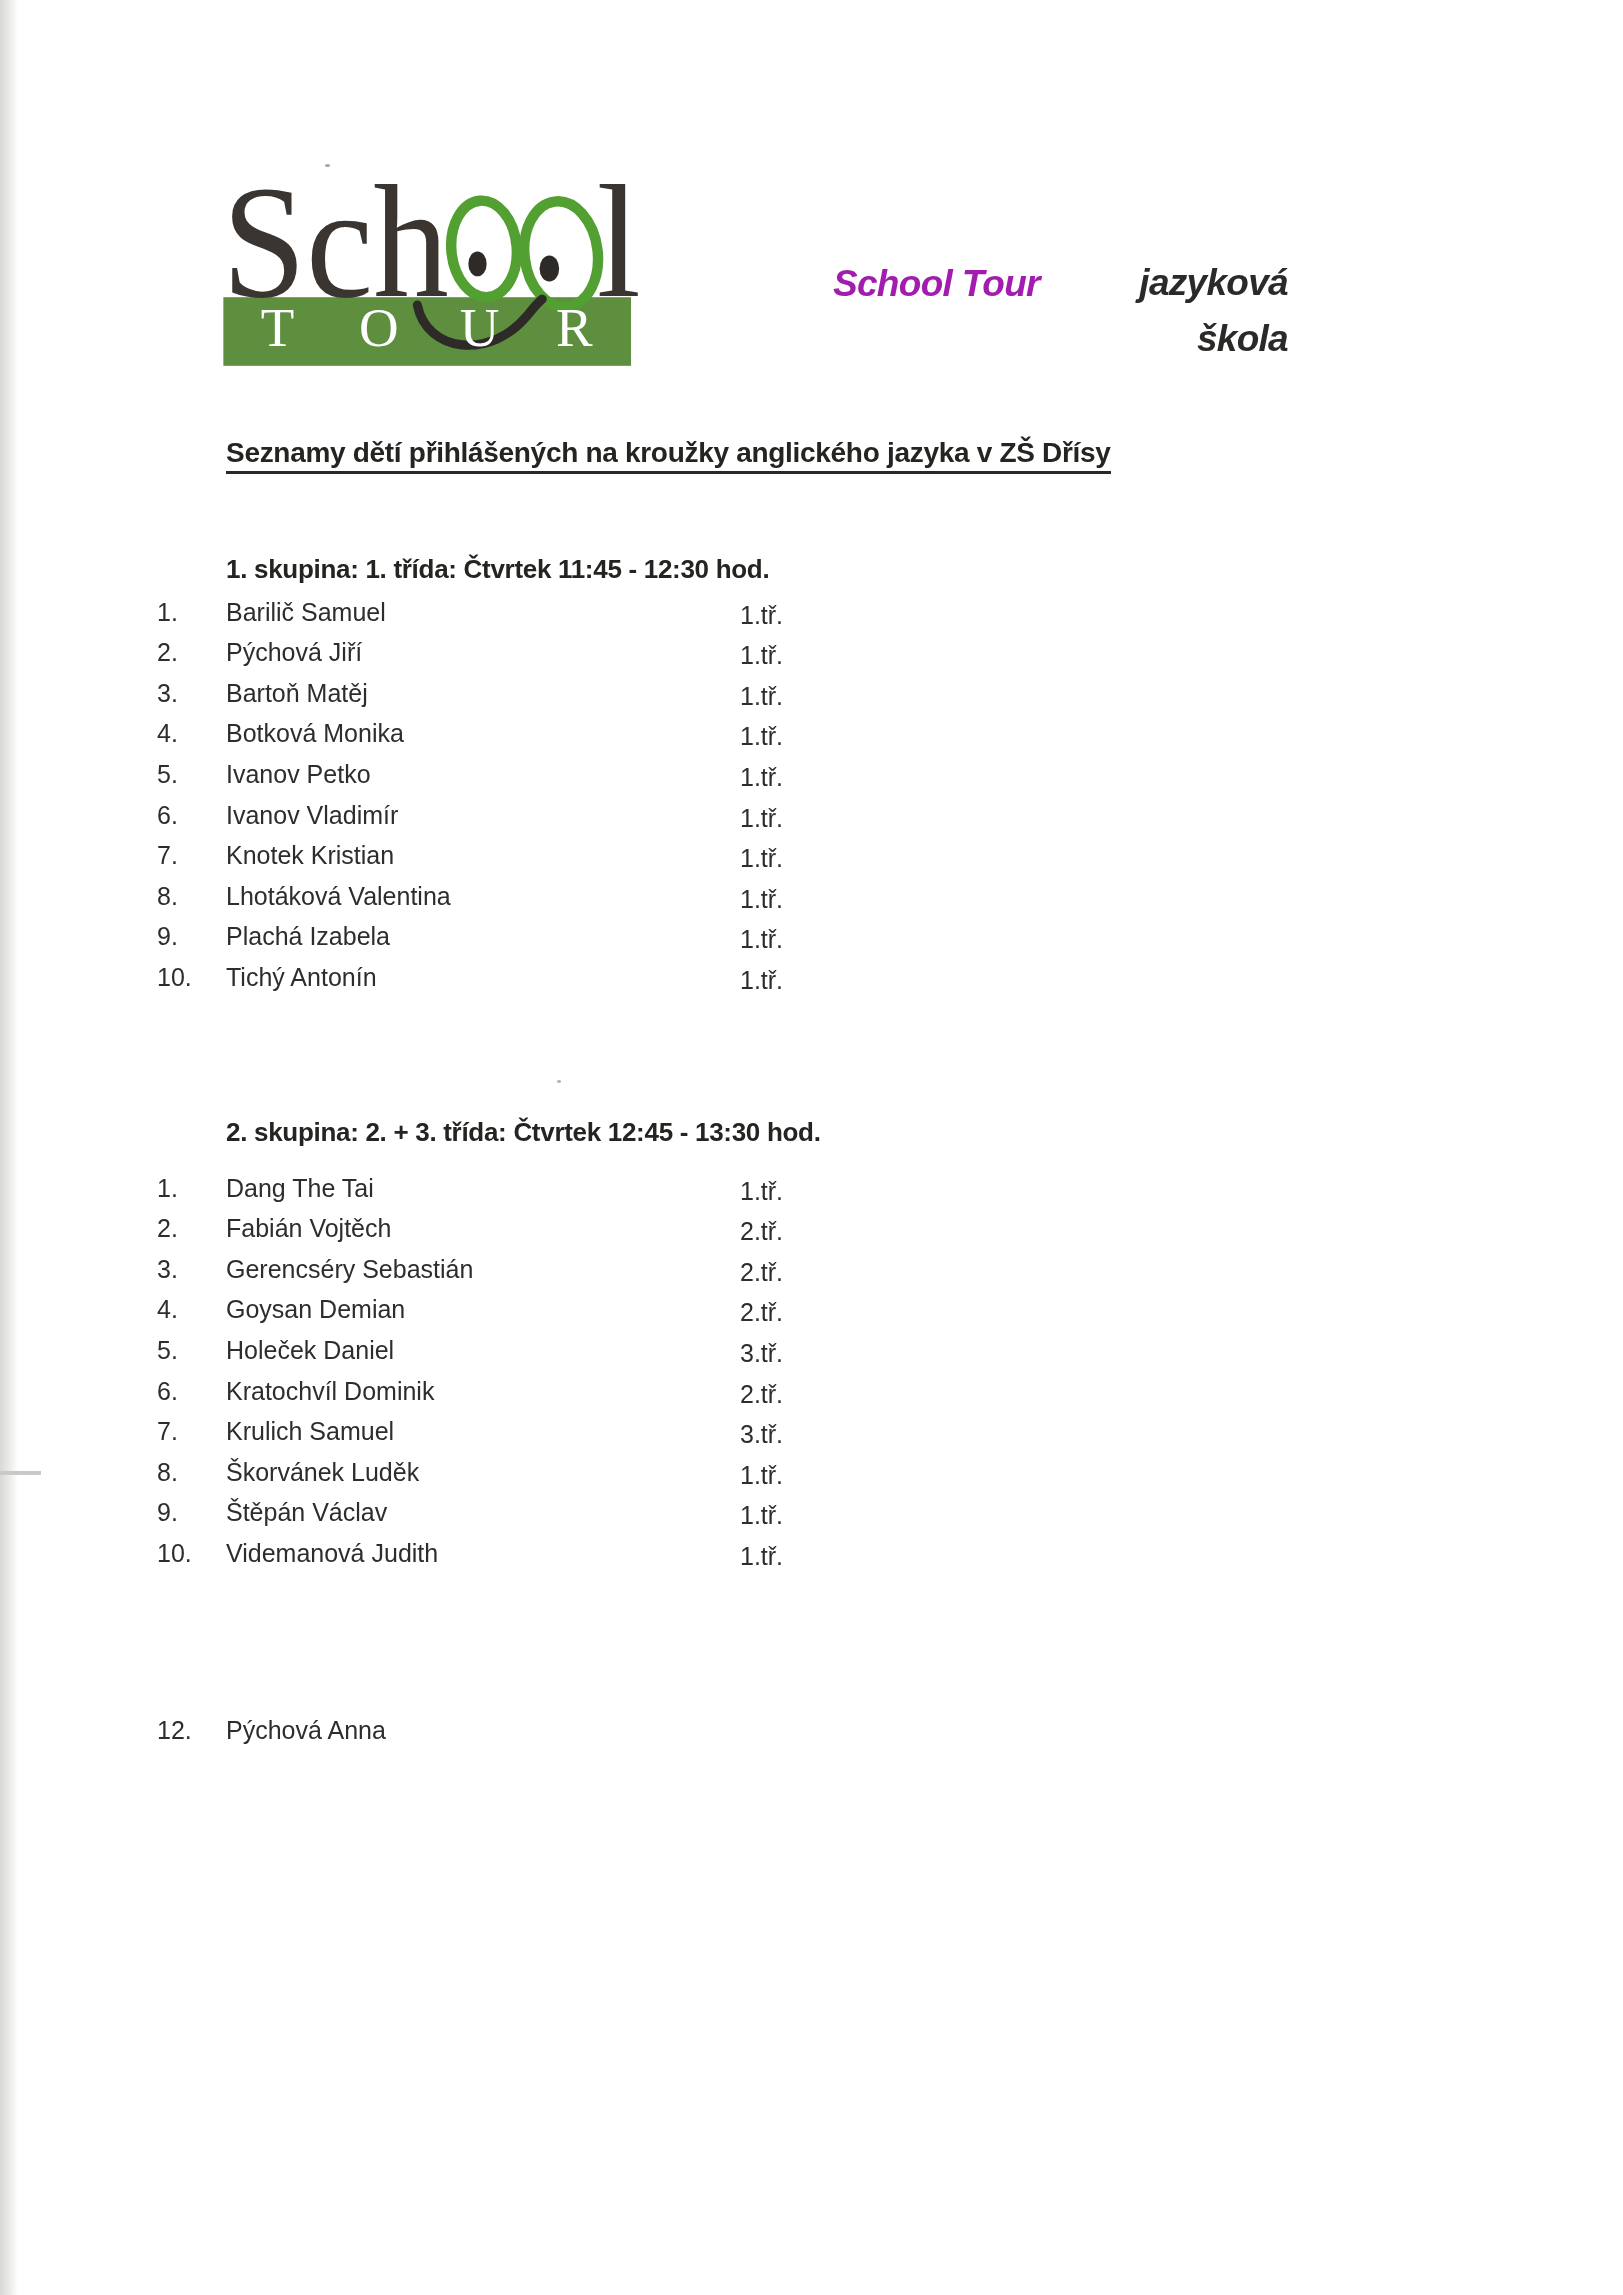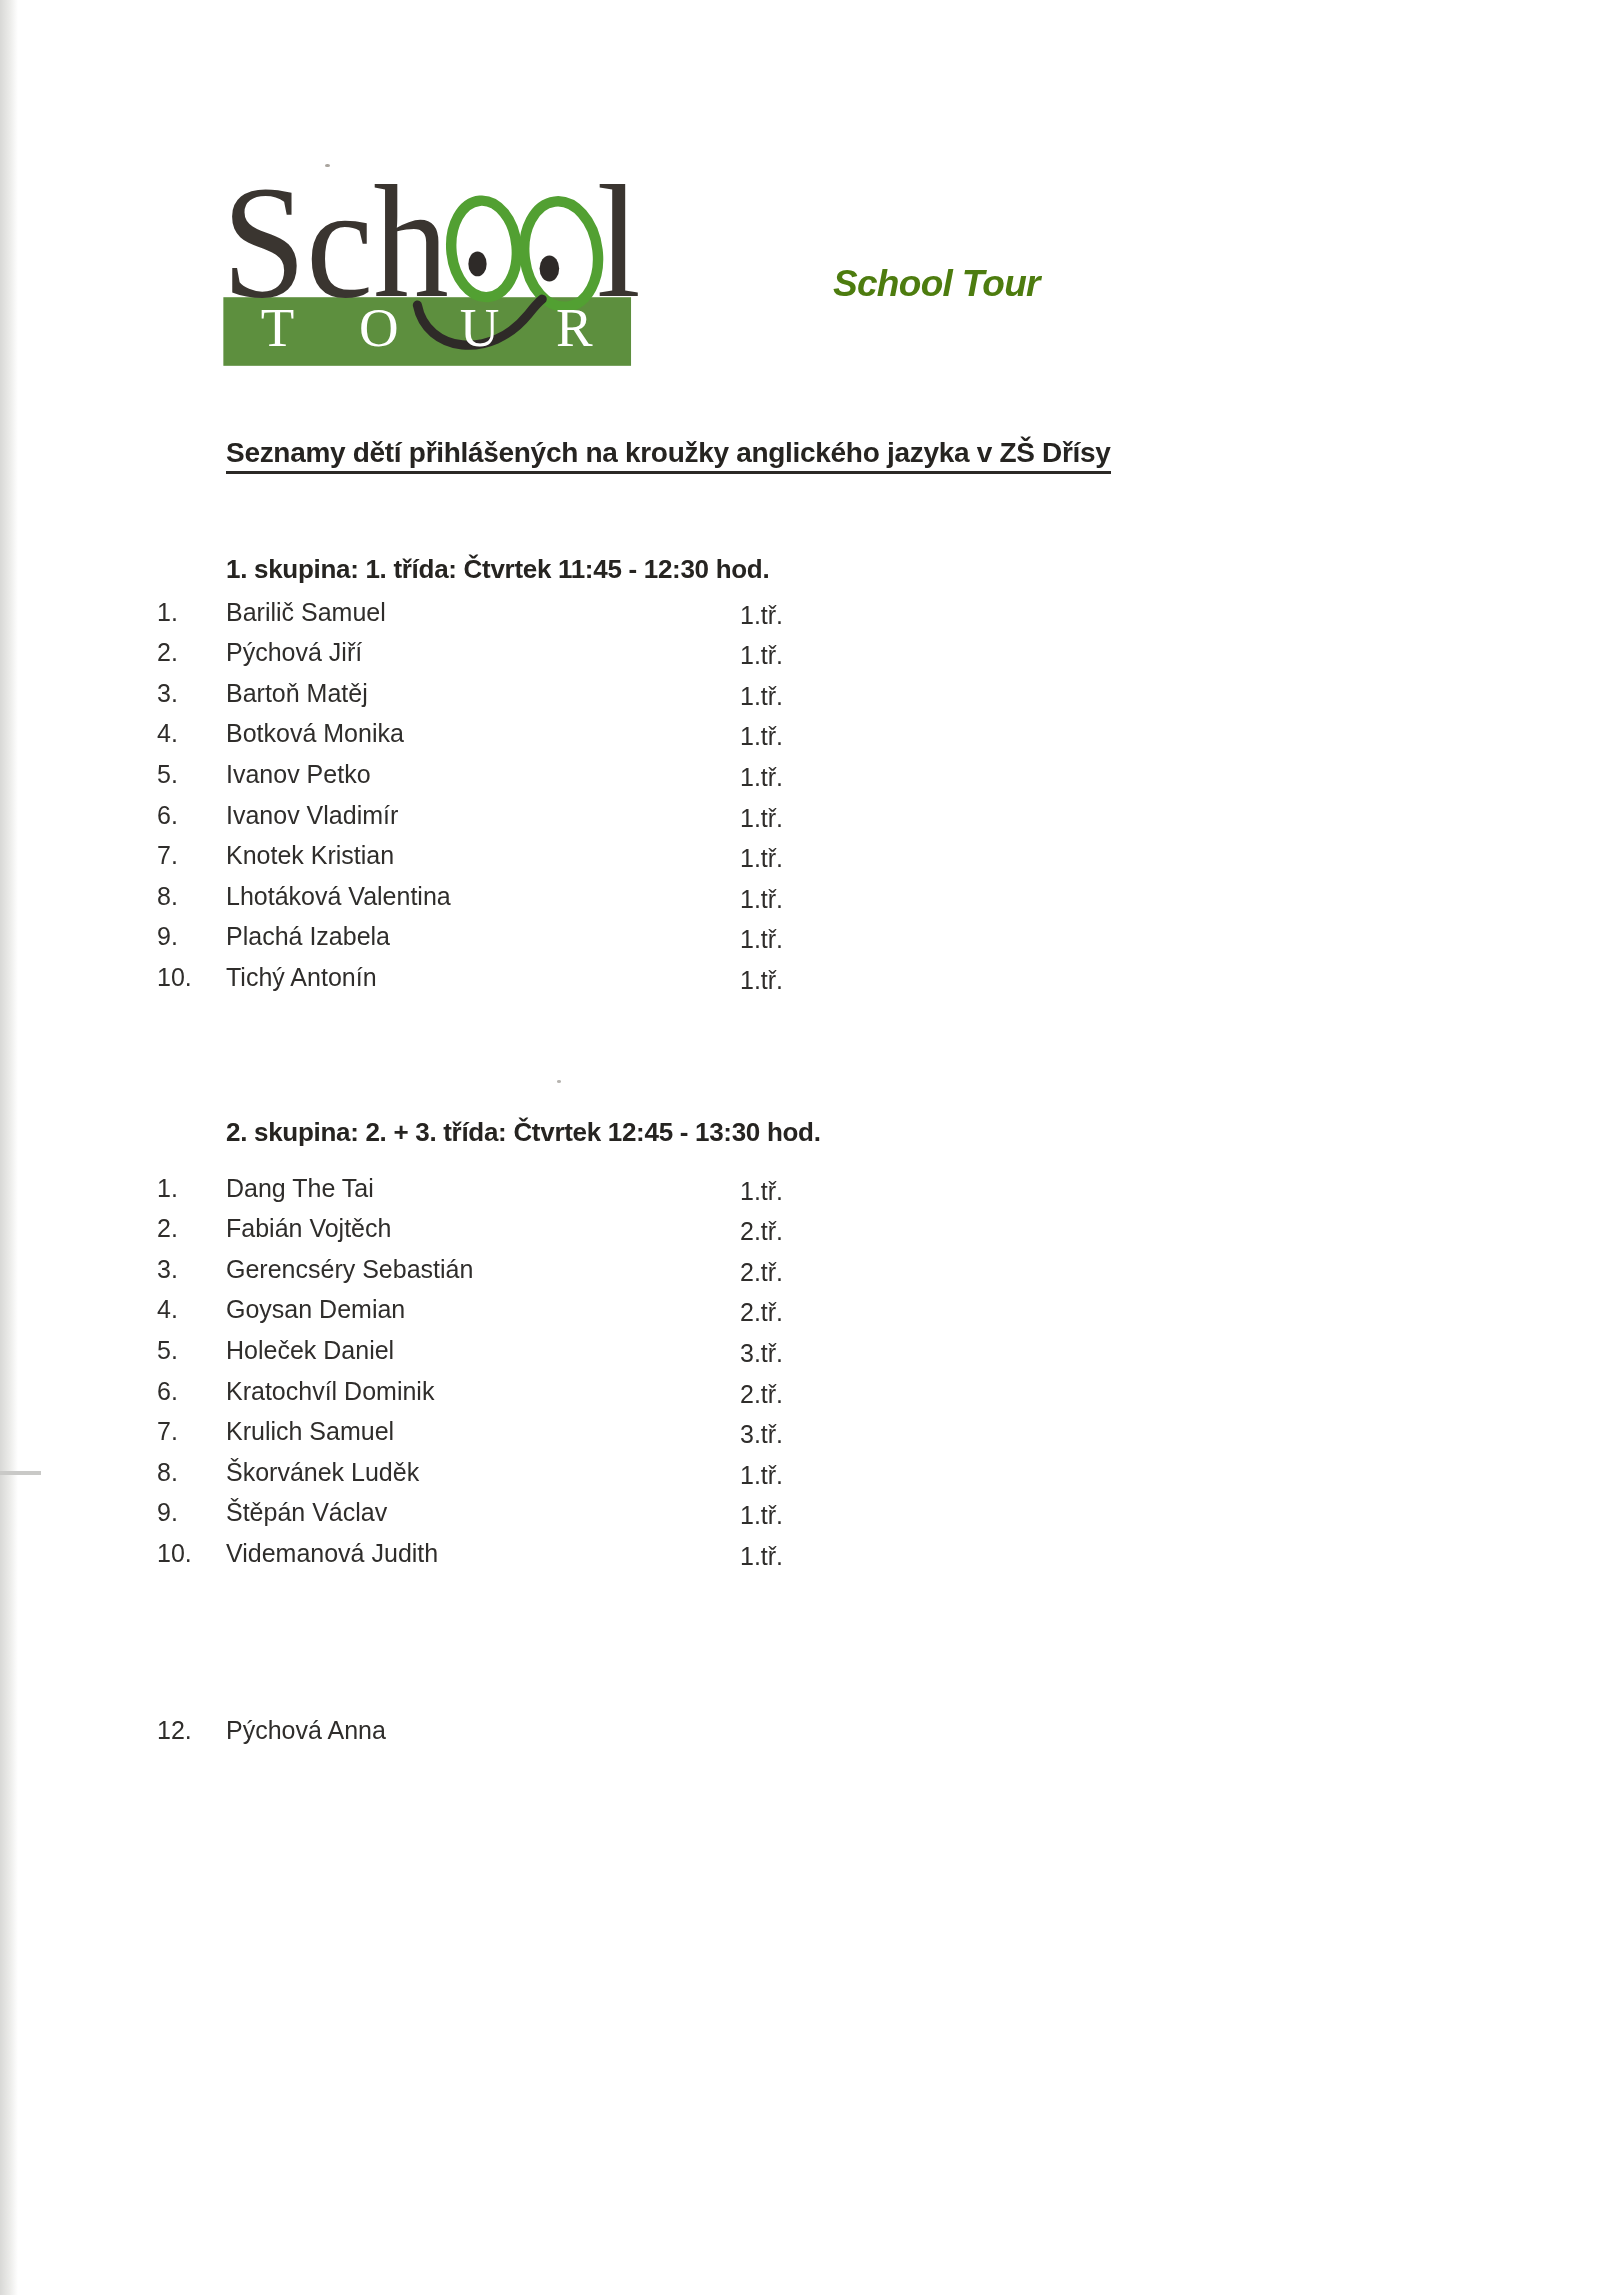--- a/index.html
+++ b/index.html
@@ -17,21 +17,21 @@
   .speck1{position:absolute;left:325px;top:164px;width:4.6px;height:3.3px;background:#a9a49e;border-radius:50%;}
   .speck2{position:absolute;left:557px;top:1080px;width:3.9px;height:2.6px;background:#b7b4b0;border-radius:50%;}
 
   .logo{position:absolute;left:216px;top:177px;}
   .logo text{font-family:"Liberation Serif",serif;}
   .logo .word{font-size:245px;}
   .logo .tourletter{font-size:84px;text-anchor:middle;}
 
   .brand{
     position:absolute;left:833px;top:263px;
-    font-size:37px;font-weight:bold;font-style:italic;letter-spacing:-0.7px;color:#4d7c0f;
+    font-size:37px;font-weight:bold;font-style:italic;letter-spacing:-0.7px;color:#a21caf;
   }
   .school-type{
     position:absolute;right:335px;top:255px;text-align:right;
     font-size:37px;font-weight:bold;font-style:italic;letter-spacing:-0.7px;
     line-height:56px;color:#2c2a28;
   }
 
   .doc-title{position:absolute;left:226px;top:437px;font-size:28px;font-weight:bold;letter-spacing:-0.3px;color:#262421;}
   .doc-title span{border-bottom:3.3px solid #2b2926;padding-bottom:2.6px;}
 
@@ -66,20 +66,24 @@
     <ellipse cx="510" cy="140" rx="15" ry="20" fill="#2e2a28"></ellipse>
     <path d="M 308 196 C 322 268, 420 282, 478 210 C 489 196, 494 191, 499 187" fill="none" stroke-width="14" stroke-linecap="round" stroke="#2e2a28"></path>
     <text class="tourletter" x="94" y="259" fill="#ffffff">T</text>
     <text class="tourletter" x="249" y="259" fill="#ffffff">O</text>
     <text class="tourletter" x="403" y="259" fill="#ffffff">U</text>
     <text class="tourletter" x="548" y="259" fill="#ffffff">R</text>
   </svg>
 
   <div class="brand">School Tour</div>
 
+  <div class="school-type">
+    <div>jazyková</div>
+    <div>škola</div>
+  </div>
 
   <div class="doc-title">
     <span>Seznamy dětí přihlášených na kroužky anglického jazyka v ZŠ Dřísy</span>
   </div>
 
   <div class="g-heading gh1">1. skupina: 1. třída: Čtvrtek 11:45 - 12:30 hod.</div>
 
   <div class="row" style="top:598px">
     <span class="num">1.</span>
     <span class="nm">Barilič Samuel</span>

